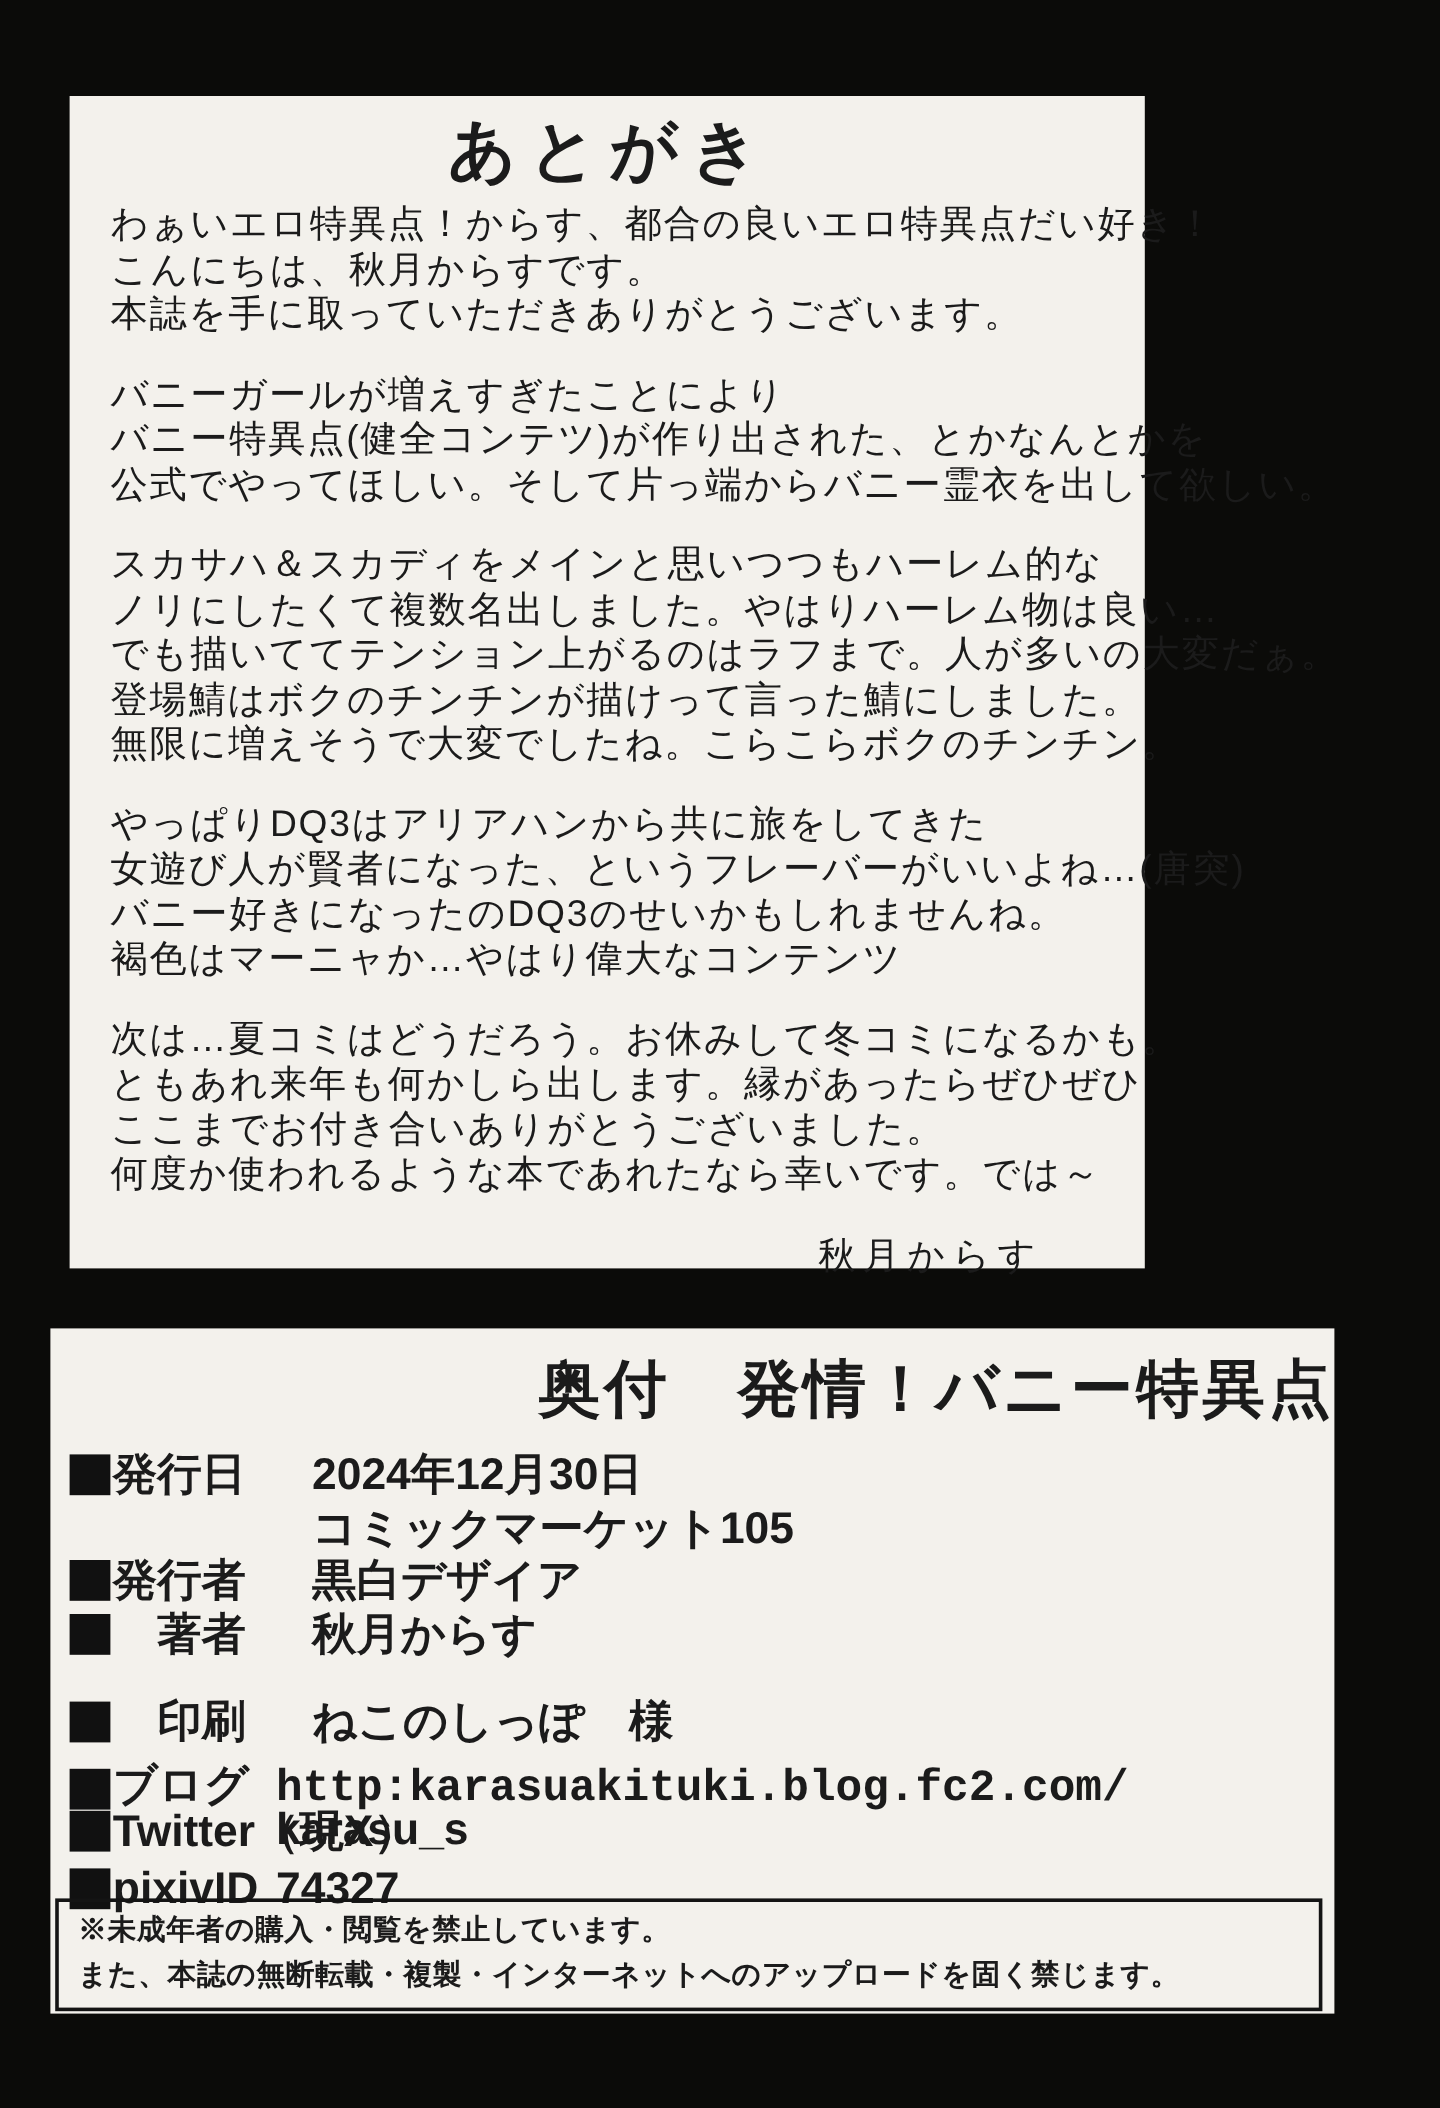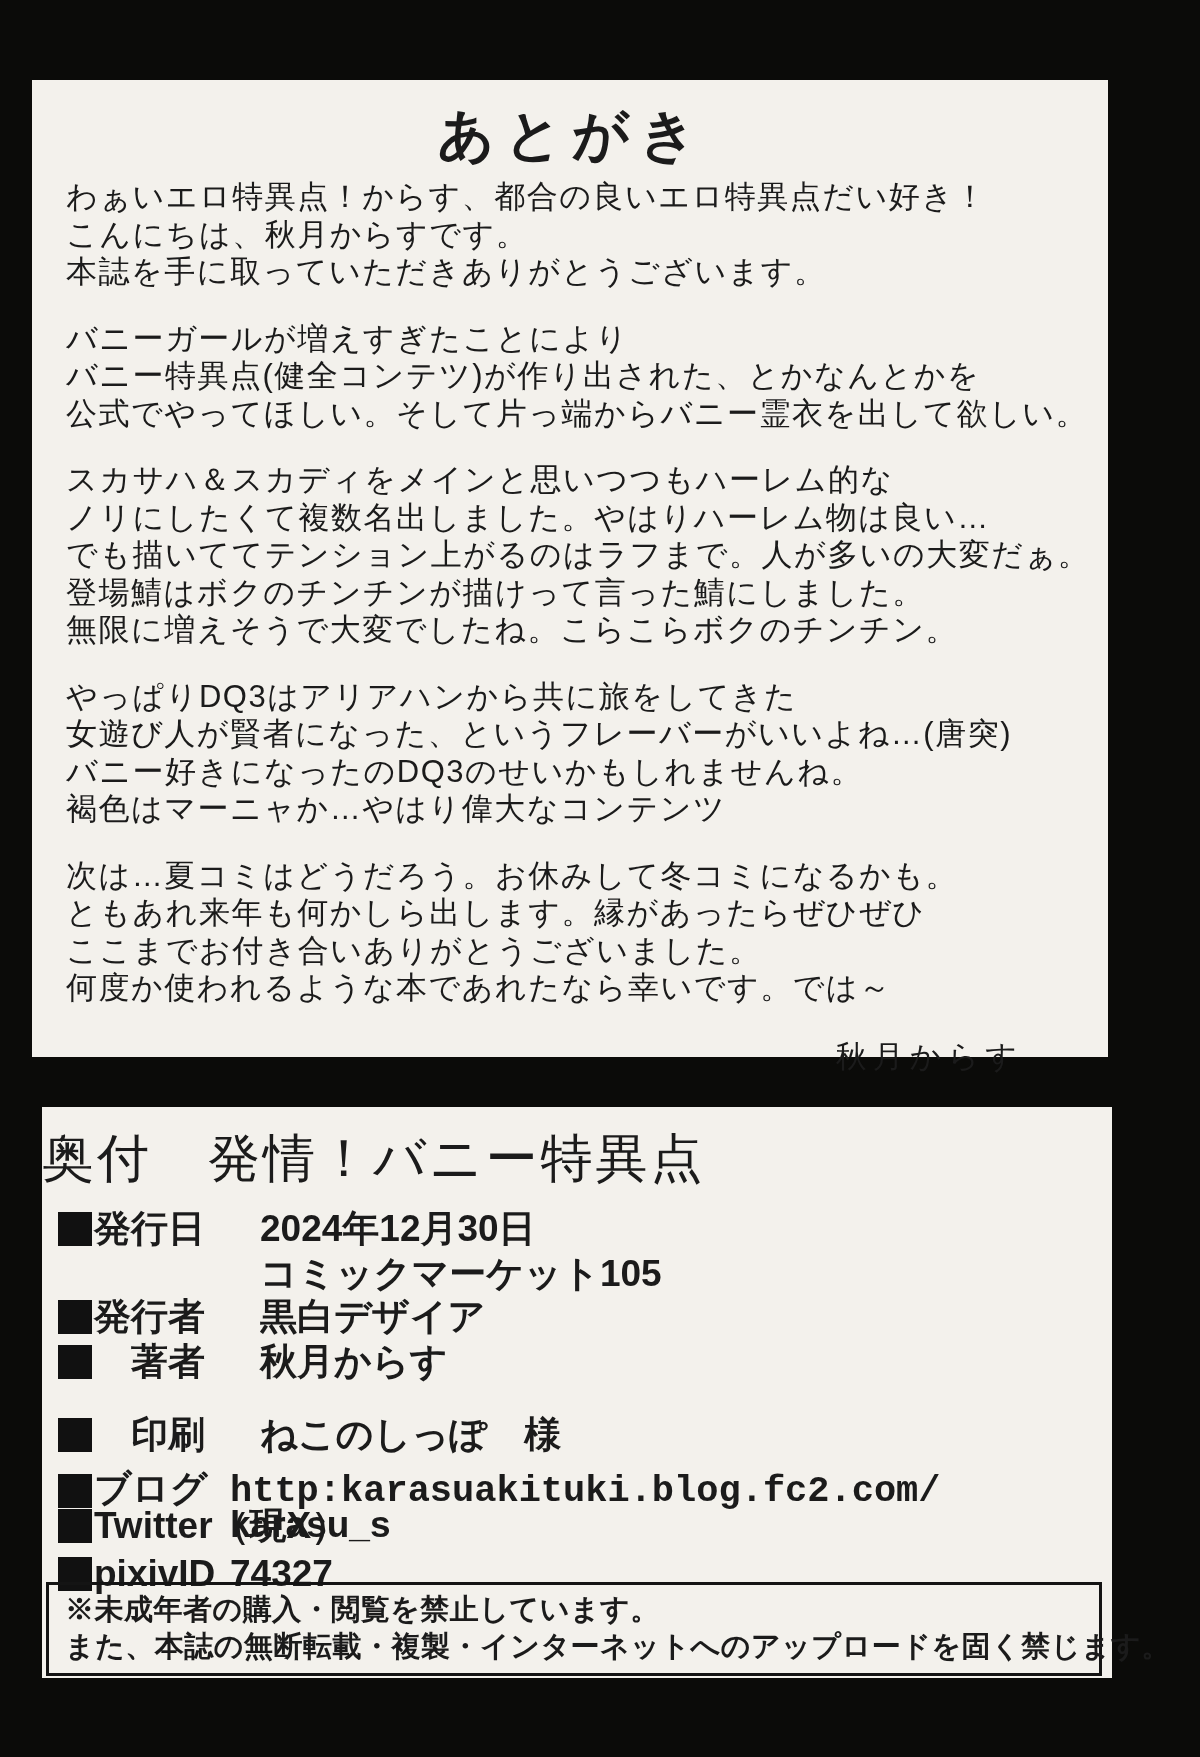--- a/index.html
+++ b/index.html
@@ -11,22 +11,22 @@
     color:#1b1b1b;
     overflow:hidden;
   }
   .paper {
     position:absolute;
     background:#f3f1ec;
     box-sizing:border-box;
   }
   
   #afterword {
-    left:32px; top:80px; width:1076px; height:977px;
-    padding:20px 30px 0 34px;
+    left:58px; top:80px; width:896px; height:977px;
+    padding:10px 30px 0 34px;
   }
   .aw-title {
     text-align:center;
     font-size:56px; font-weight:bold;
     line-height:66px; letter-spacing:10px;
     margin:2px 0 10px 0;
   }
   .aw-p {
     font-size:31px; line-height:37.5px;
     letter-spacing:1.5px;
@@ -37,22 +37,22 @@
     text-align:right;
     padding-right:55px;
     font-size:31px; letter-spacing:6px;
     margin-top:16px;
   }
   
   #colophon {
     left:42px; top:1107px; width:1070px; height:571px;
   }
   .cp-title {
-    text-align:left;
-    font-size:52px; font-weight:normal;
+    text-align:right;
+    font-size:52px; font-weight:bold;
     line-height:58px; letter-spacing:3px;
     margin-top:22px;
   }
   .cp-title .gap { display:inline-block; width:56px; }
   .cp-rows { margin-top:18px; }
   .cp-row {
     position:relative;
     height:47px; line-height:47px;
     font-size:37px; font-weight:bold;
     padding-left:218px;
@@ -77,21 +77,21 @@
   .cp-row.mt10 { margin-top:26px; }
   .cp-row.mt15 { margin-top:15px;font-family:Liberation Mono, monospace; }
   .cp-row.grp2 { padding-left:188px; }
   
   .notice {
     position:absolute;
     left:4px; right:10px; bottom:2px;
     border:3px solid #141414;
     padding:6px 12px 8px 16px;
     font-family:"Liberation Serif","DejaVu Serif",serif;
-    font-size:29px; font-weight:bold;
+    font-size:24px; font-weight:bold;
     line-height:37px; letter-spacing:0.5px;
     white-space:nowrap;
   }
 </style>
 </head>
 <body>
 
 <div class="paper" id="afterword">
   <div class="aw-title">あとがき</div>
 

